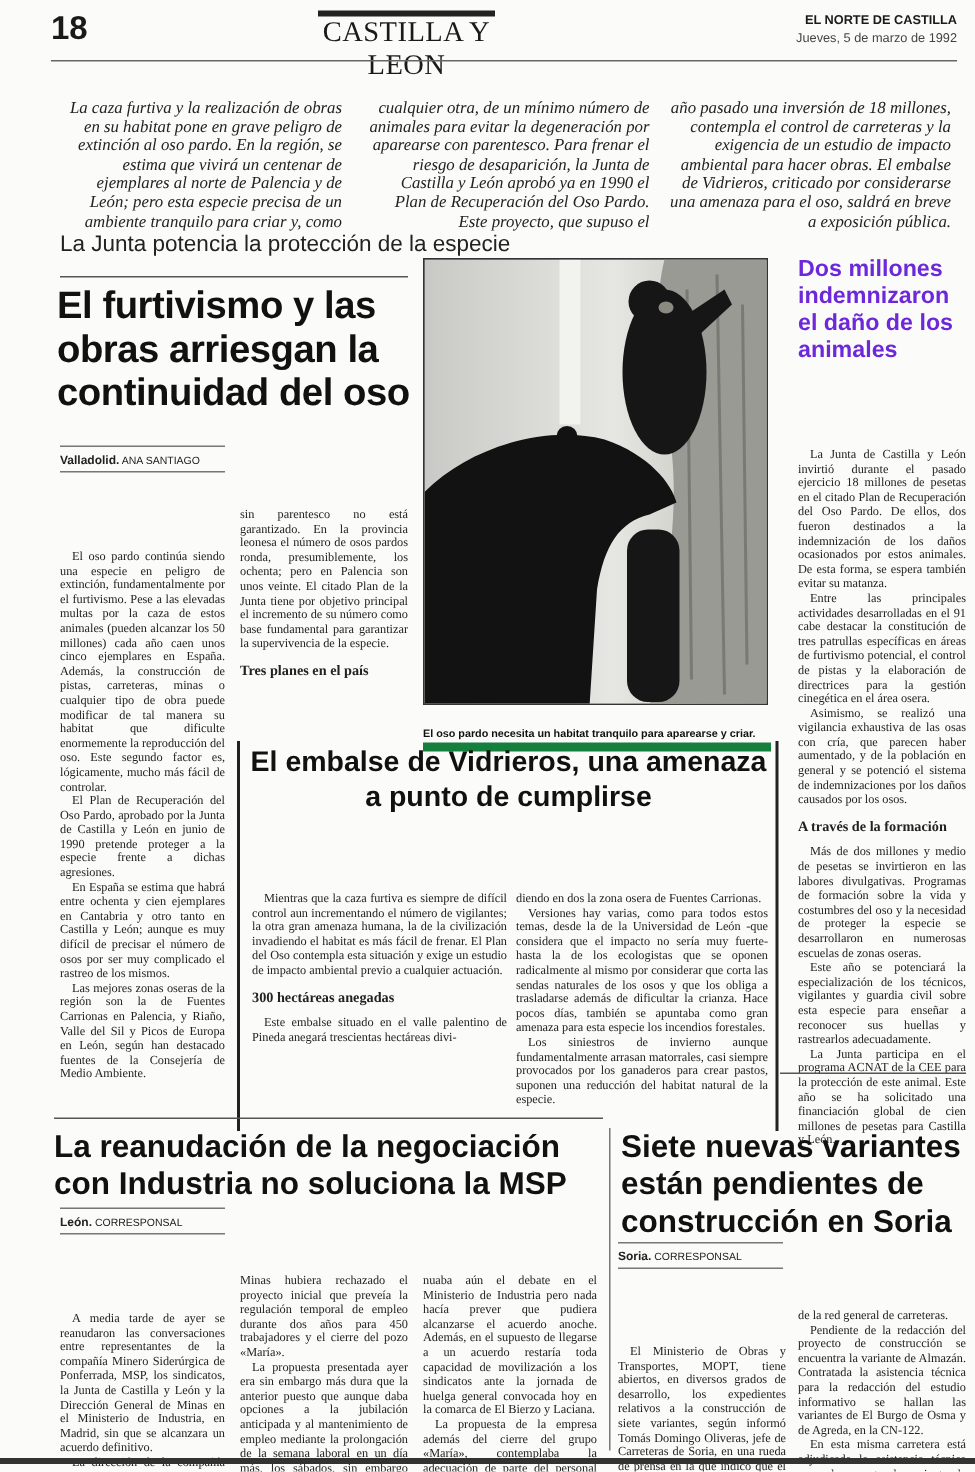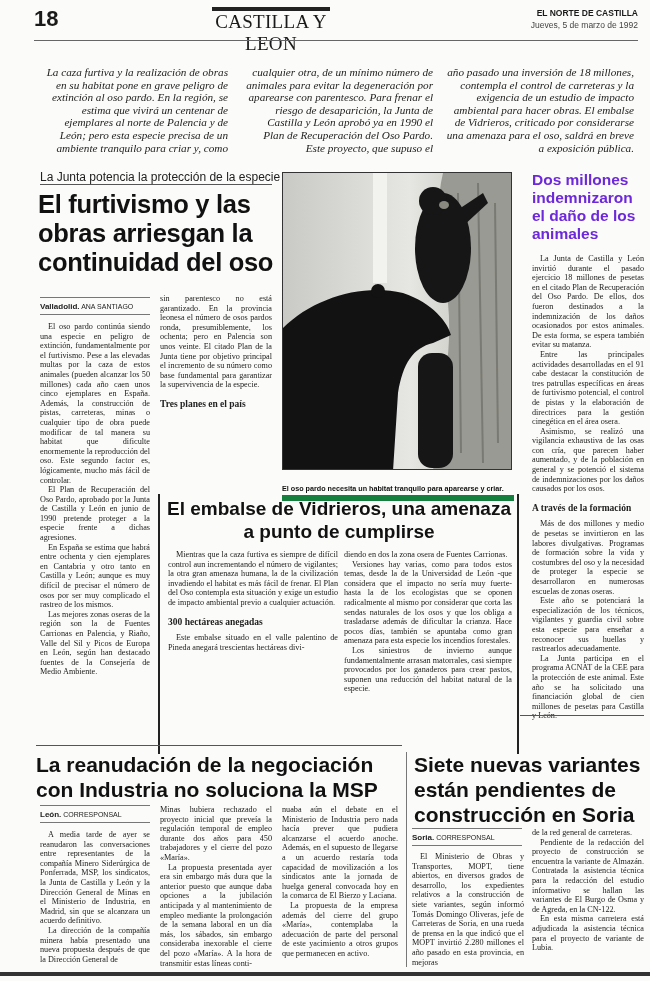--- a/index.html
+++ b/index.html
@@ -11,29 +11,29 @@
   .pageno { left: 34px; top: 6px; font-family: "Liberation Sans", sans-serif; font-weight: bold; font-size: 22px; }
   .section-bar { left: 212px; top: 7px; width: 118px; height: 4px; background: #222; }
   .section { left: 212px; top: 11px; width: 118px; text-align: center; font-size: 19px; letter-spacing: 0.3px; font-family: "Liberation Serif", serif; }
   .paper { right: 12px; top: 8px; font-family: "Liberation Sans", sans-serif; font-weight: bold; font-size: 8.5px; text-align: right; margin-left: 44px; }
   .date { right: 12px; top: 20px; font-family: "Liberation Sans", sans-serif; font-size: 8.5px; color: #444; text-align: right; }
   .rule-top { left: 34px; top: 40px; width: 604px; height: 1px; background: #666; }
 
   
   .intro-col { top: 66px; width: 188px; font-style: italic; font-size: 11.2px; line-height: 12.6px; text-align: right; color: #222; }
 
-  .kicker { left: 40px; top: 170px; font-family: "Liberation Sans", sans-serif; font-size: 12px; color: #222; }
+  .kicker { left: 40px; top: 154px; font-family: "Liberation Sans", sans-serif; font-size: 15px; color: #222; }
   .kicker-rule { left: 40px; top: 184px; width: 232px; height: 1px; background: #555; }
   .headline1 { left: 38px; top: 190px; width: 240px; font-family: "Liberation Sans", sans-serif; font-weight: bold; font-size: 25.5px; line-height: 29px; letter-spacing: -0.3px; color: #111; }
 
   .byline-rule { height: 1px; background: #777; }
   .byline { font-family: "Liberation Sans", sans-serif; font-size: 7px; color: #222; }
   .byline b { font-size: 8px; }
 
-  .col { font-size: 8.2px; line-height: 9.6px; text-align: justify; color: #222; hyphens: auto; }
+  .col { font-size: 8.2px; line-height: 9.6px; text-align: justify; color: #222; hyphens: auto; margin-top: 44px; }
   .col p { text-indent: 8px; }
   .subhead { font-weight: bold; font-size: 9.5px; margin: 10px 0 6px; text-indent: 0 !important; }
 
   
   .photo { left: 282px; top: 172px; width: 230px; height: 298px; background: #8a8a88; overflow: hidden; border: 1px solid #333; }
   .caption { left: 282px; top: 484px; width: 232px; font-family: "Liberation Sans", sans-serif; font-weight: bold; font-size: 7.2px; color: #111; border-bottom: 6px solid #15803d; padding-bottom: 2px; }
 
   .right-head { left: 532px; top: 171px; width: 112px; font-family: "Liberation Sans", sans-serif; font-weight: bold; font-size: 15.5px; line-height: 18px; color: #6d28d9; }
 
   .box-left { left: 158px; top: 494px; width: 2px; height: 260px; background: #222; }

